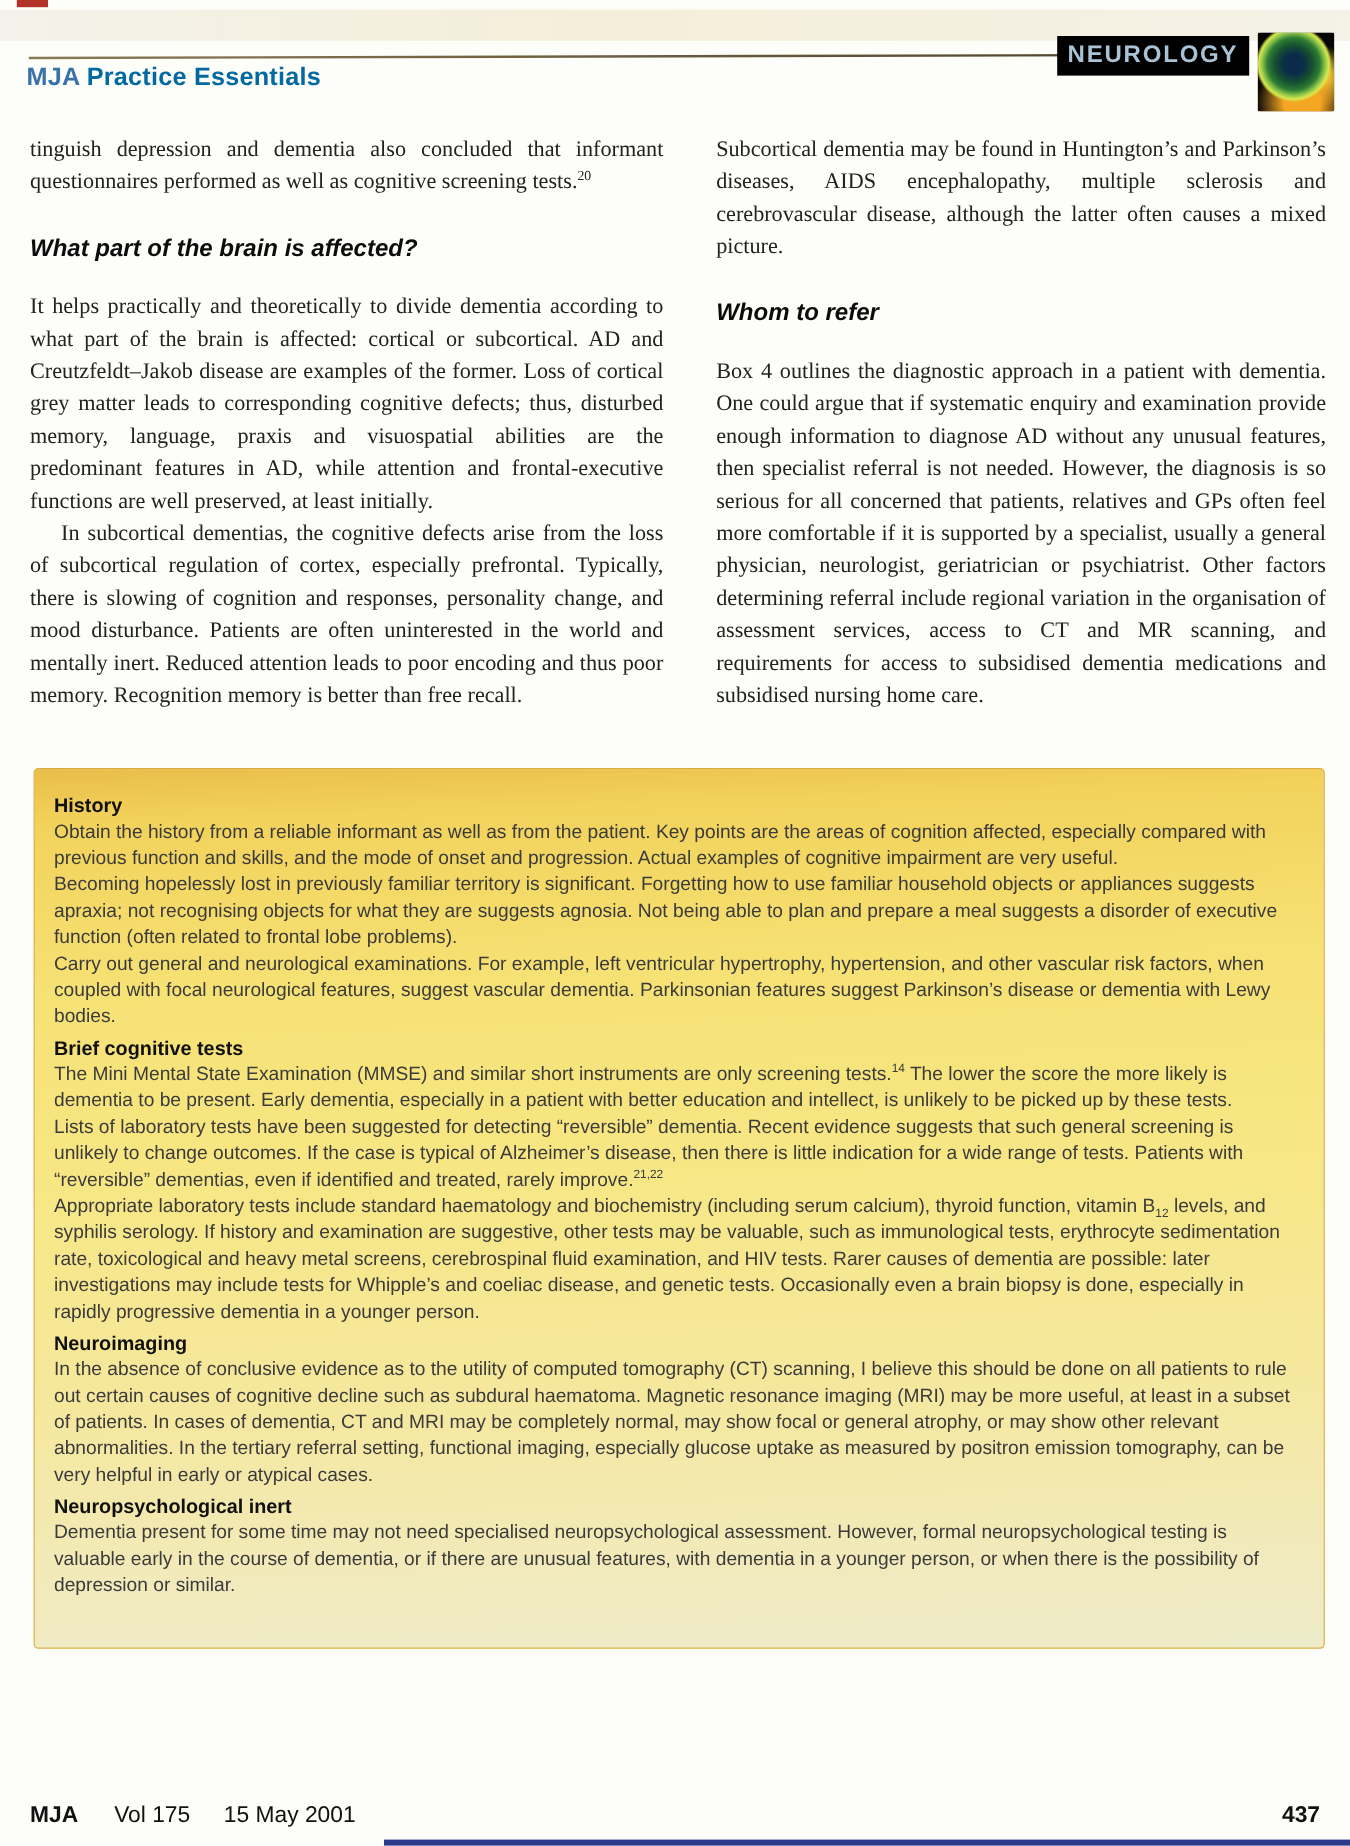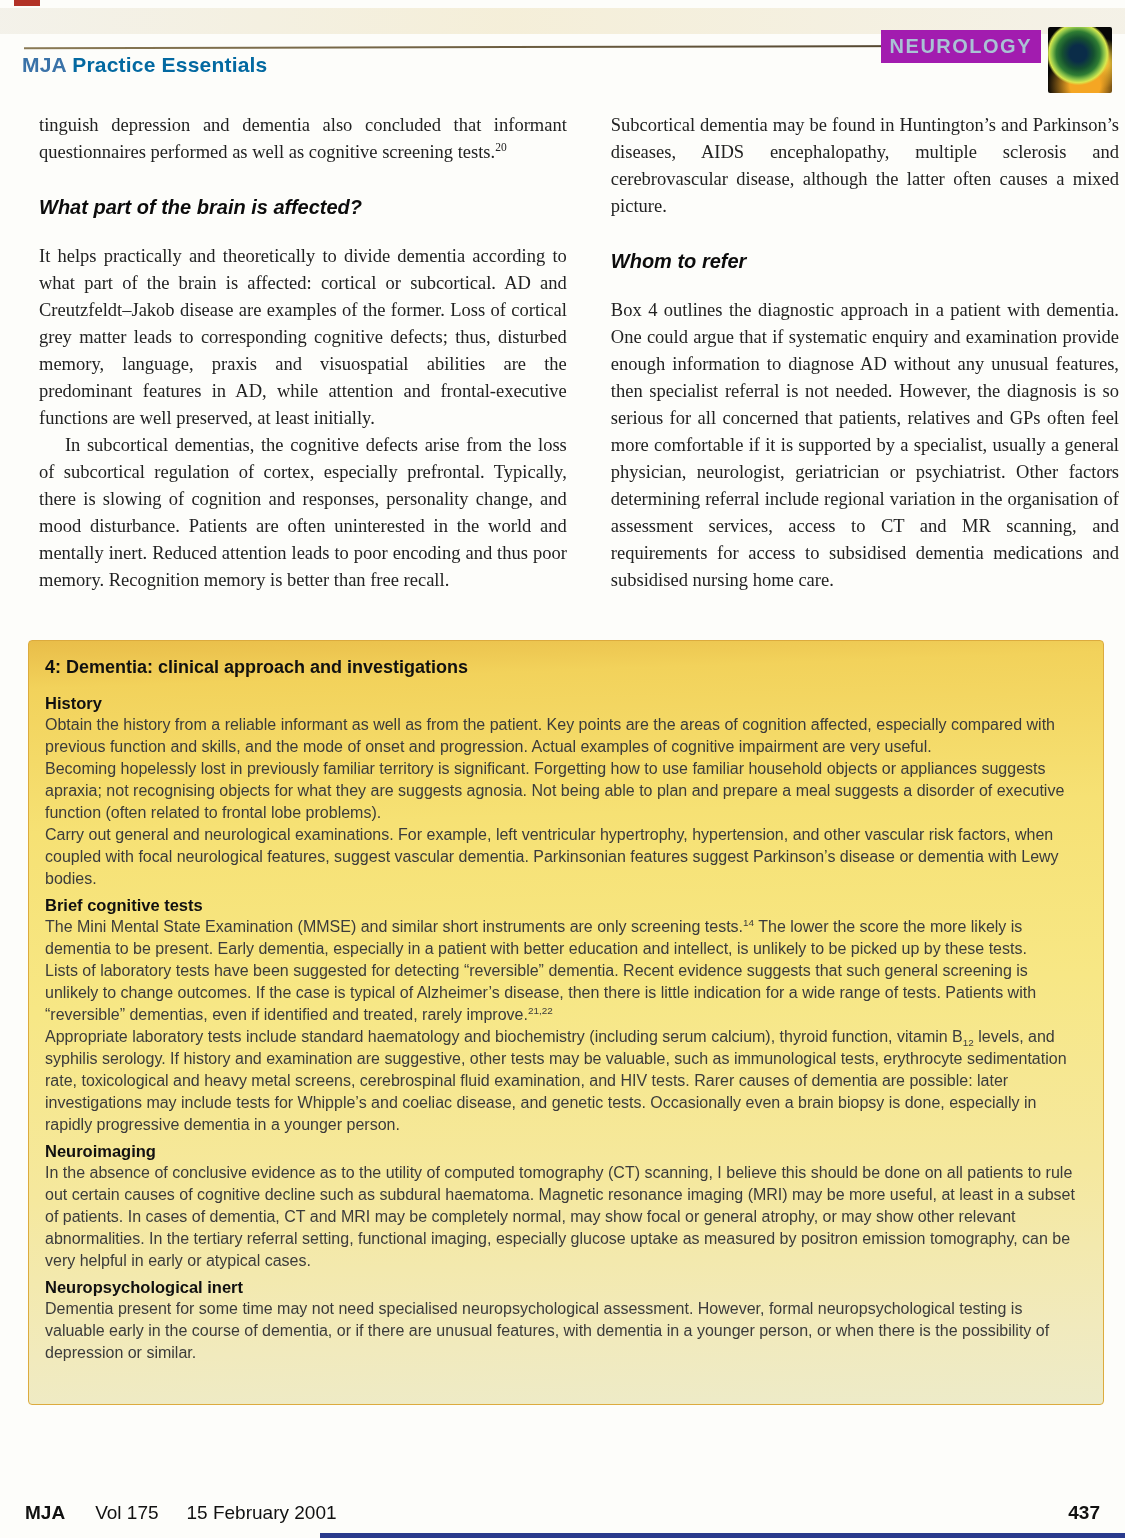--- a/index.html
+++ b/index.html
@@ -15,30 +15,30 @@
   .corner-mark{position:absolute;left:14px;top:0;width:26px;height:6px;background:#b23227;}
   .bottom-bar{position:absolute;left:320px;right:0;bottom:0;height:5px;background:#2a3a8c;}
   
   .hdr-rule{position:absolute;left:24px;top:46px;width:1015px;height:2px;
     background:linear-gradient(90deg,#8a7a55,#4c3f2b);transform:rotate(-.15deg);}
   .brand{position:absolute;left:22px;top:53px;
     font-family:"Liberation Sans", sans-serif;font-weight:bold;font-size:21px;letter-spacing:.2px;}
   .brand .mja{color:#3a72a8;}
   .brand .rest{color:#0369a1;}
   .badge{position:absolute;right:84px;top:30px;height:33px;line-height:33px;padding:0 9px;
-    background:#a21caf;color:#a9c2d4;font-family:"Liberation Sans", sans-serif;
+    background:#000000;color:#a9c2d4;font-family:"Liberation Sans", sans-serif;
     font-weight:bold;font-size:20px;letter-spacing:1.5px;font-stretch:condensed;}
   .brain{position:absolute;right:13px;top:27px;width:64px;height:66px;border-radius:2px;
     background:
       radial-gradient(circle at 47% 40%, #0a2c48 0 16%, #155130 30%, #2f7d33 42%, #8bc34a 50%, #d9e84d 56%, rgba(0,0,0,0) 61%),
       radial-gradient(circle at 58% 88%, #f5a623 0 22%, rgba(245,166,35,0) 55%),
       radial-gradient(circle at 82% 55%, #e8c53a 0 12%, rgba(232,197,58,0) 40%),
       #060606;}
   
-  .columns{position:absolute;left:39px;top:112px;width:1080px;display:flex;gap:44px;}
+  .columns{position:absolute;left:25px;top:112px;width:1080px;display:flex;gap:44px;}
   .col-left{width:538px;}
   .col-right{width:518px;}
   p.bt{font-size:18.5px;line-height:27px;text-align:justify;margin:0;color:#222;}
   p.indent{text-indent:1.4em;}
   h2.subhead{font-family:"Liberation Sans", sans-serif;font-style:italic;font-weight:bold;
     font-size:20px;color:#0c0c0c;margin:30px 0 24px;}
   sup{font-size:.62em;vertical-align:super;line-height:0;}
   sub{font-size:.62em;vertical-align:sub;line-height:0;}
   
   .infobox{position:absolute;left:28px;top:640px;width:1076px;box-sizing:border-box;
@@ -79,21 +79,20 @@
     <p class="bt indent">In subcortical dementias, the cognitive defects arise from the loss of subcortical regulation of cortex, especially prefrontal. Typically, there is slowing of cognition and responses, personality change, and mood disturbance. Patients are often uninterested in the world and mentally inert. Reduced attention leads to poor encoding and thus poor memory. Recognition memory is better than free recall.</p>
   </div>
   <div class="col-right">
     <p class="bt">Subcortical dementia may be found in Huntington’s and Parkinson’s diseases, AIDS encephalopathy, multiple sclerosis and cerebrovascular disease, although the latter often causes a mixed picture.</p>
     <h2 class="subhead">Whom to refer</h2>
     <p class="bt">Box 4 outlines the diagnostic approach in a patient with dementia. One could argue that if systematic enquiry and examination provide enough information to diagnose AD without any unusual features, then specialist referral is not needed. However, the diagnosis is so serious for all concerned that patients, relatives and GPs often feel more comfortable if it is supported by a specialist, usually a general physician, neurologist, geriatrician or psychiatrist. Other factors determining referral include regional variation in the organisation of assessment services, access to CT and MR scanning, and requirements for access to subsidised dementia medications and subsidised nursing home care.</p>
   </div>
 </div>
 
 <div class="infobox">
-  <h2 class="box-title">4: Dementia: clinical approach and investigations</h2>
   <div>
   <section class="box-section">
     <h3 class="box-h">History</h3>
     <div class="box-body">
           <p class="box-p">Obtain the history from a reliable informant as well as from the patient. Key points are the areas of cognition affected, especially compared with previous function and skills, and the mode of onset and progression. Actual examples of cognitive impairment are very useful.</p>
           <p class="box-p">Becoming hopelessly lost in previously familiar territory is significant. Forgetting how to use familiar household objects or appliances suggests apraxia; not recognising objects for what they are suggests agnosia. Not being able to plan and prepare a meal suggests a disorder of executive function (often related to frontal lobe problems).</p>
         </div>
   </section>
 
   <section class="box-section">
@@ -128,17 +127,17 @@
     <div class="box-body">
           <p class="box-p">Dementia present for some time may not need specialised neuropsychological assessment. However, formal neuropsychological testing is valuable early in the course of dementia, or if there are unusual features, with dementia in a younger person, or when there is the possibility of depression or similar.</p>
         </div>
   </section>
 </div>
 </div>
 
 <div class="footer">
   <span class="j">MJA</span>
   <span class="v">Vol 175</span>
-  <span class="d">15 February 2001</span>
+  <span class="d">15 May 2001</span>
   <span class="pg">437</span>
 </div>
 
 <div class="bottom-bar"></div>
 
 </body></html>

